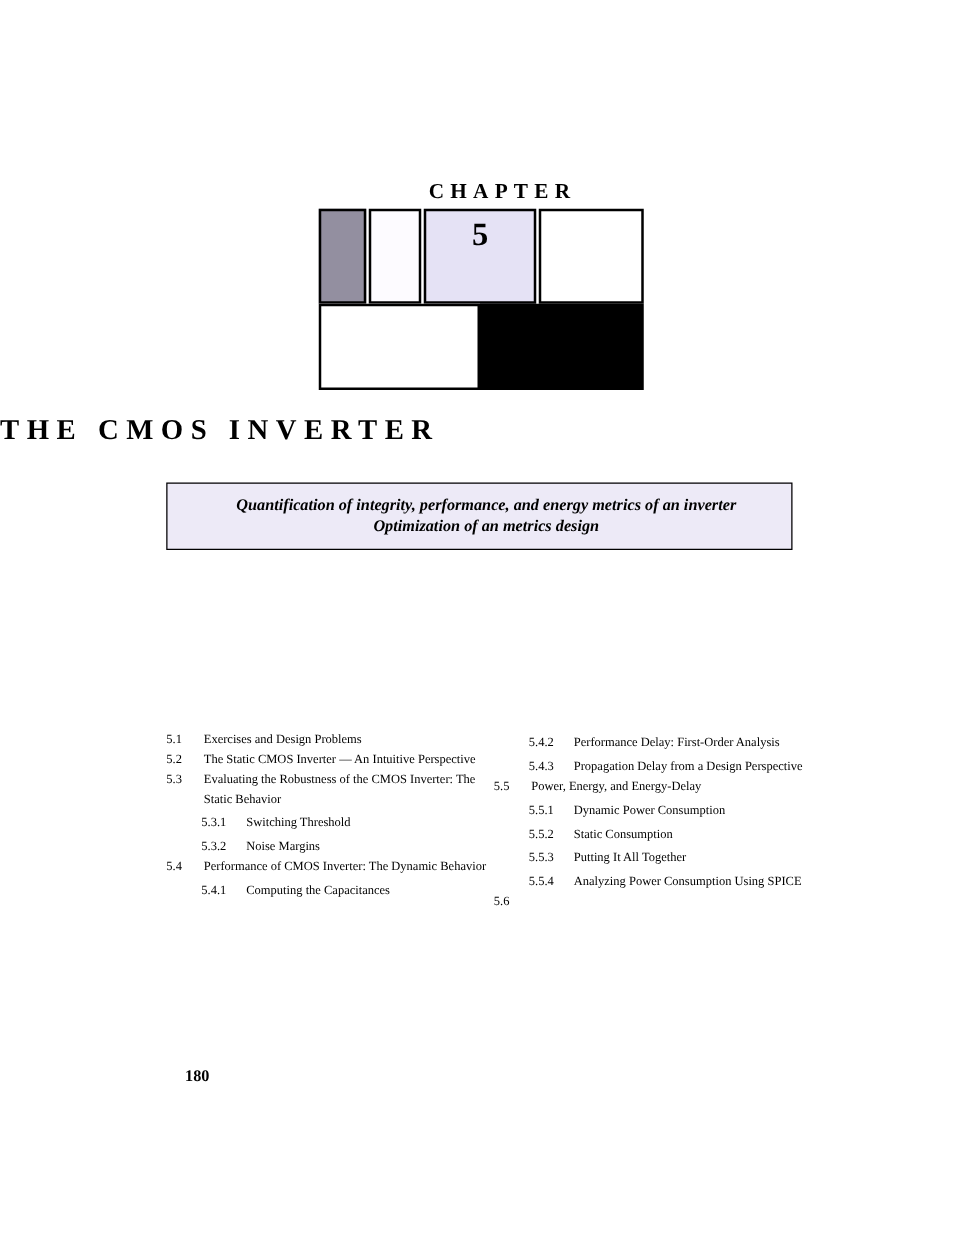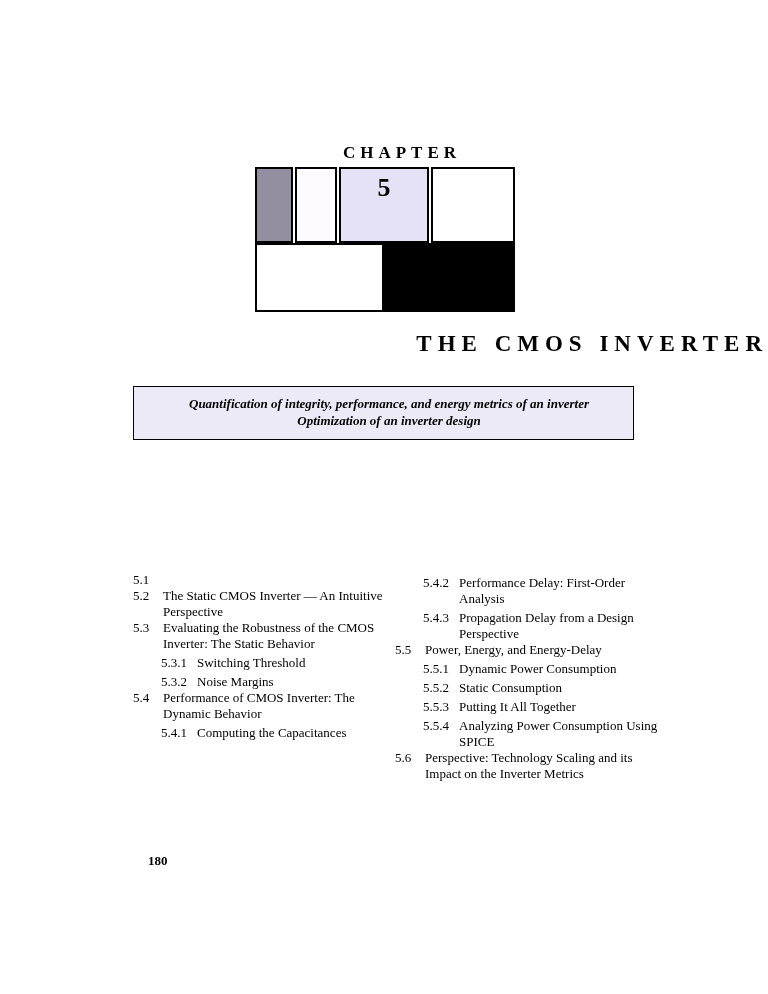--- a/index.html
+++ b/index.html
@@ -73,21 +73,21 @@
     background: var(--black-cell, #000000);
   }
 
   
   .chapter-title {
     position: absolute;
     top: 331px;
     left: 0;
     width: 768px;
     margin: 0;
-    text-align: right;
+    text-align: left;
     font-size: 23px;
     font-weight: bold;
     letter-spacing: 6px;
   }
 
   
   .summary-box {
     position: absolute;
     left: 133px;
     top: 386px;
@@ -103,22 +103,22 @@
     text-align: center;
     font-size: 13px;
     font-weight: bold;
     font-style: italic;
     line-height: 17px;
   }
 
   
   .toc-col {
     position: absolute;
-    top: 572px;
-    font-size: 13px;
+    top: 584px;
+    font-size: 10px;
     line-height: 16px;
   }
   .toc-left  { left: 133px; width: 266px; }
   .toc-right { left: 395px; width: 270px; }
   .toc-item {
     display: flex;
     margin-top: 0;
   }
   .toc-item:first-child { margin-top: 0; }
   .toc-item.level2 { margin-top: 3px; }
@@ -161,26 +161,27 @@
     <div class="art-bottom">
       <div class="bcell-white"></div>
       <div class="bcell-black"></div>
     </div>
   </div>
 
   <h1 class="chapter-title">THE CMOS INVERTER</h1>
 
   <div class="summary-box">
     <div class="summary-line">Quantification of integrity, performance, and energy metrics of an inverter</div>
-    <div class="summary-line">Optimization of an inverter design</div>
+    <div class="summary-line">Optimization of an metrics design</div>
   </div>
 
   <div class="toc-col toc-left" id="toc-left">
       <div class="toc-item level1">
         <span class="toc-num">5.1</span>
+        <span class="toc-label">Exercises and Design Problems</span>
       </div>
       <div class="toc-item level1">
         <span class="toc-num">5.2</span>
         <span class="toc-label">The Static CMOS Inverter — An Intuitive Perspective</span>
       </div>
       <div class="toc-item level1">
         <span class="toc-num">5.3</span>
         <span class="toc-label">Evaluating the Robustness of the CMOS Inverter: The Static Behavior</span>
       </div>
       <div class="toc-item level2">
@@ -224,19 +225,18 @@
       <div class="toc-item level2">
         <span class="toc-num">5.5.3</span>
         <span class="toc-label">Putting It All Together</span>
       </div>
       <div class="toc-item level2">
         <span class="toc-num">5.5.4</span>
         <span class="toc-label">Analyzing Power Consumption Using SPICE</span>
       </div>
       <div class="toc-item level1">
         <span class="toc-num">5.6</span>
-        <span class="toc-label">Perspective: Technology Scaling and its Impact on the Inverter Metrics</span>
       </div>
     </div>
 
   <div class="page-number">180</div>
 
 </div>
 
 </body></html>

